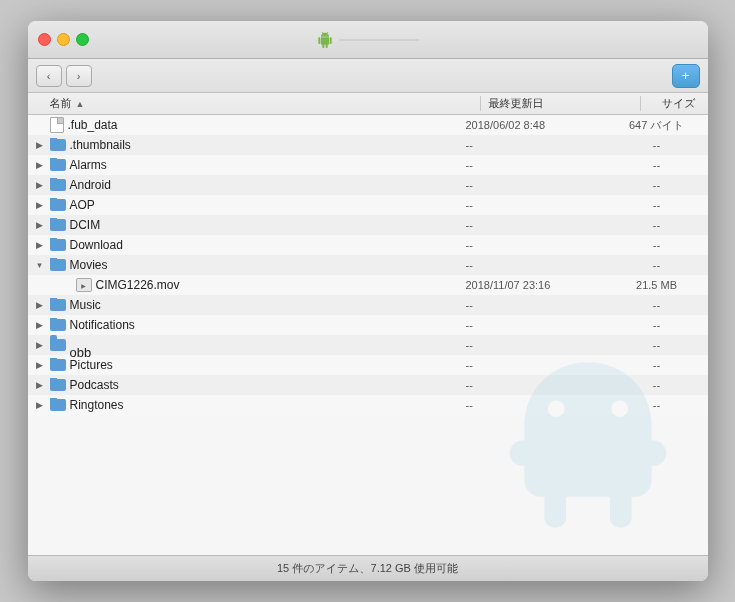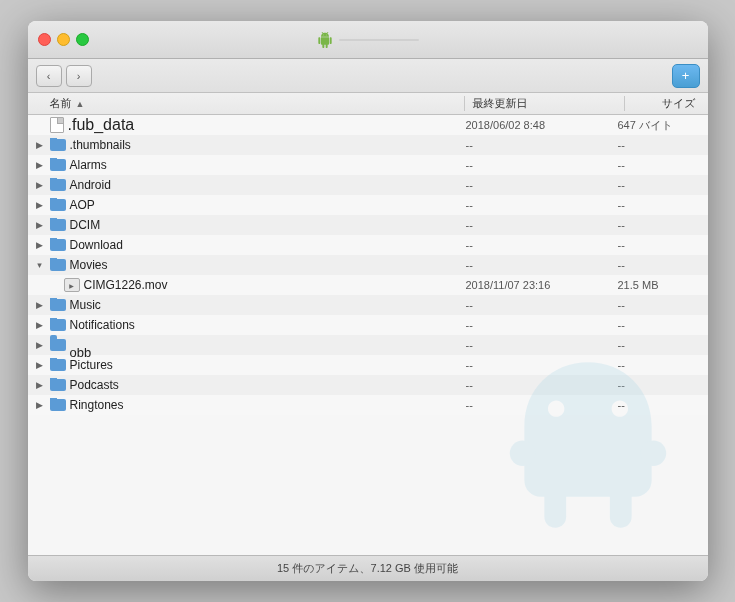--- a/index.html
+++ b/index.html
@@ -139,21 +139,21 @@
       gap: 4px;
     }
 
     .col-date {
       width: 160px;
       padding-left: 8px;
       border-left: 1px solid #c8c8c8;
     }
 
     .col-size {
-      width: 84px;
+      width: 68px;
       padding-left: 20px;
       text-align: right;
       padding-right: 12px;
       border-left: 1px solid #c8c8c8;
     }
 
     .sort-arrow {
       font-size: 9px;
       color: #666;
     }
@@ -181,33 +181,33 @@
       flex: 1;
       display: flex;
       align-items: center;
       padding-left: 6px;
       gap: 4px;
       overflow: hidden;
       white-space: nowrap;
     }
 
     .file-cell-name.indented {
-      padding-left: 20px;
+      padding-left: 32px;
     }
 
     .file-cell-date {
       width: 160px;
       padding-left: 8px;
       color: #555;
       font-size: 11px;
     }
 
     .file-cell-size {
       width: 90px;
-      text-align: left;
+      text-align: center;
       padding-right: 12px;
       color: #555;
       font-size: 11px;
     }
 
     .disclosure {
       width: 12px;
       height: 12px;
       display: inline-flex;
       align-items: center;
@@ -336,21 +336,21 @@
     <div class="col-date">最終更新日</div>
     <div class="col-size">サイズ</div>
   </div>
 
   <div class="file-list" id="file-list" style="position:relative;">
 
     <div class="file-row">
         <div class="file-cell-name">
           <span class="disclosure"></span>
           <span class="file-icon"></span>
-          <span style="font-size: 16px;">.fub_data</span>
+          <span style="font-size: 12px;">.fub_data</span>
         </div>
         <div class="file-cell-date">2018/06/02 8:48</div>
         <div class="file-cell-size">647 バイト</div>
       </div>
       <div class="file-row">
         <div class="file-cell-name">
           <span class="disclosure">▶</span>
           <span class="folder-icon"></span>
           <span style="font-size: 12px;">.thumbnails</span>
         </div>

